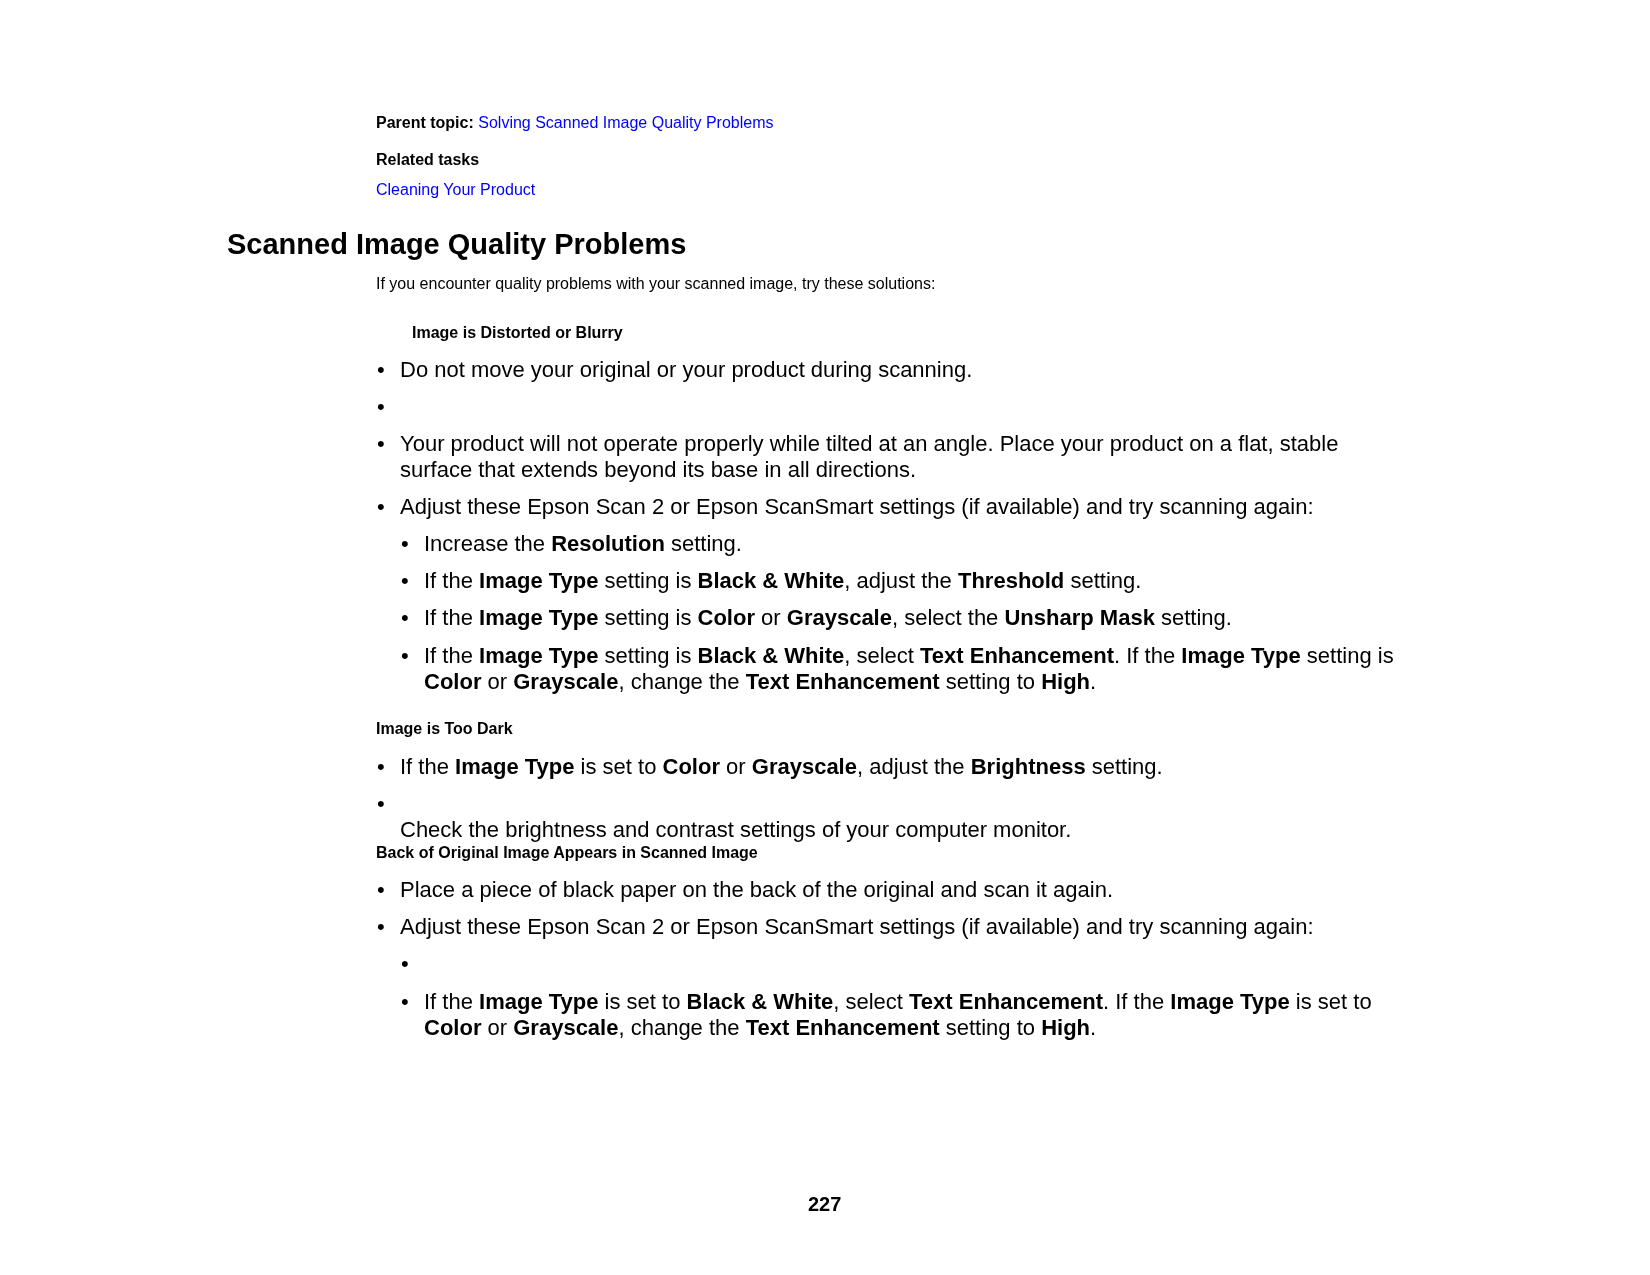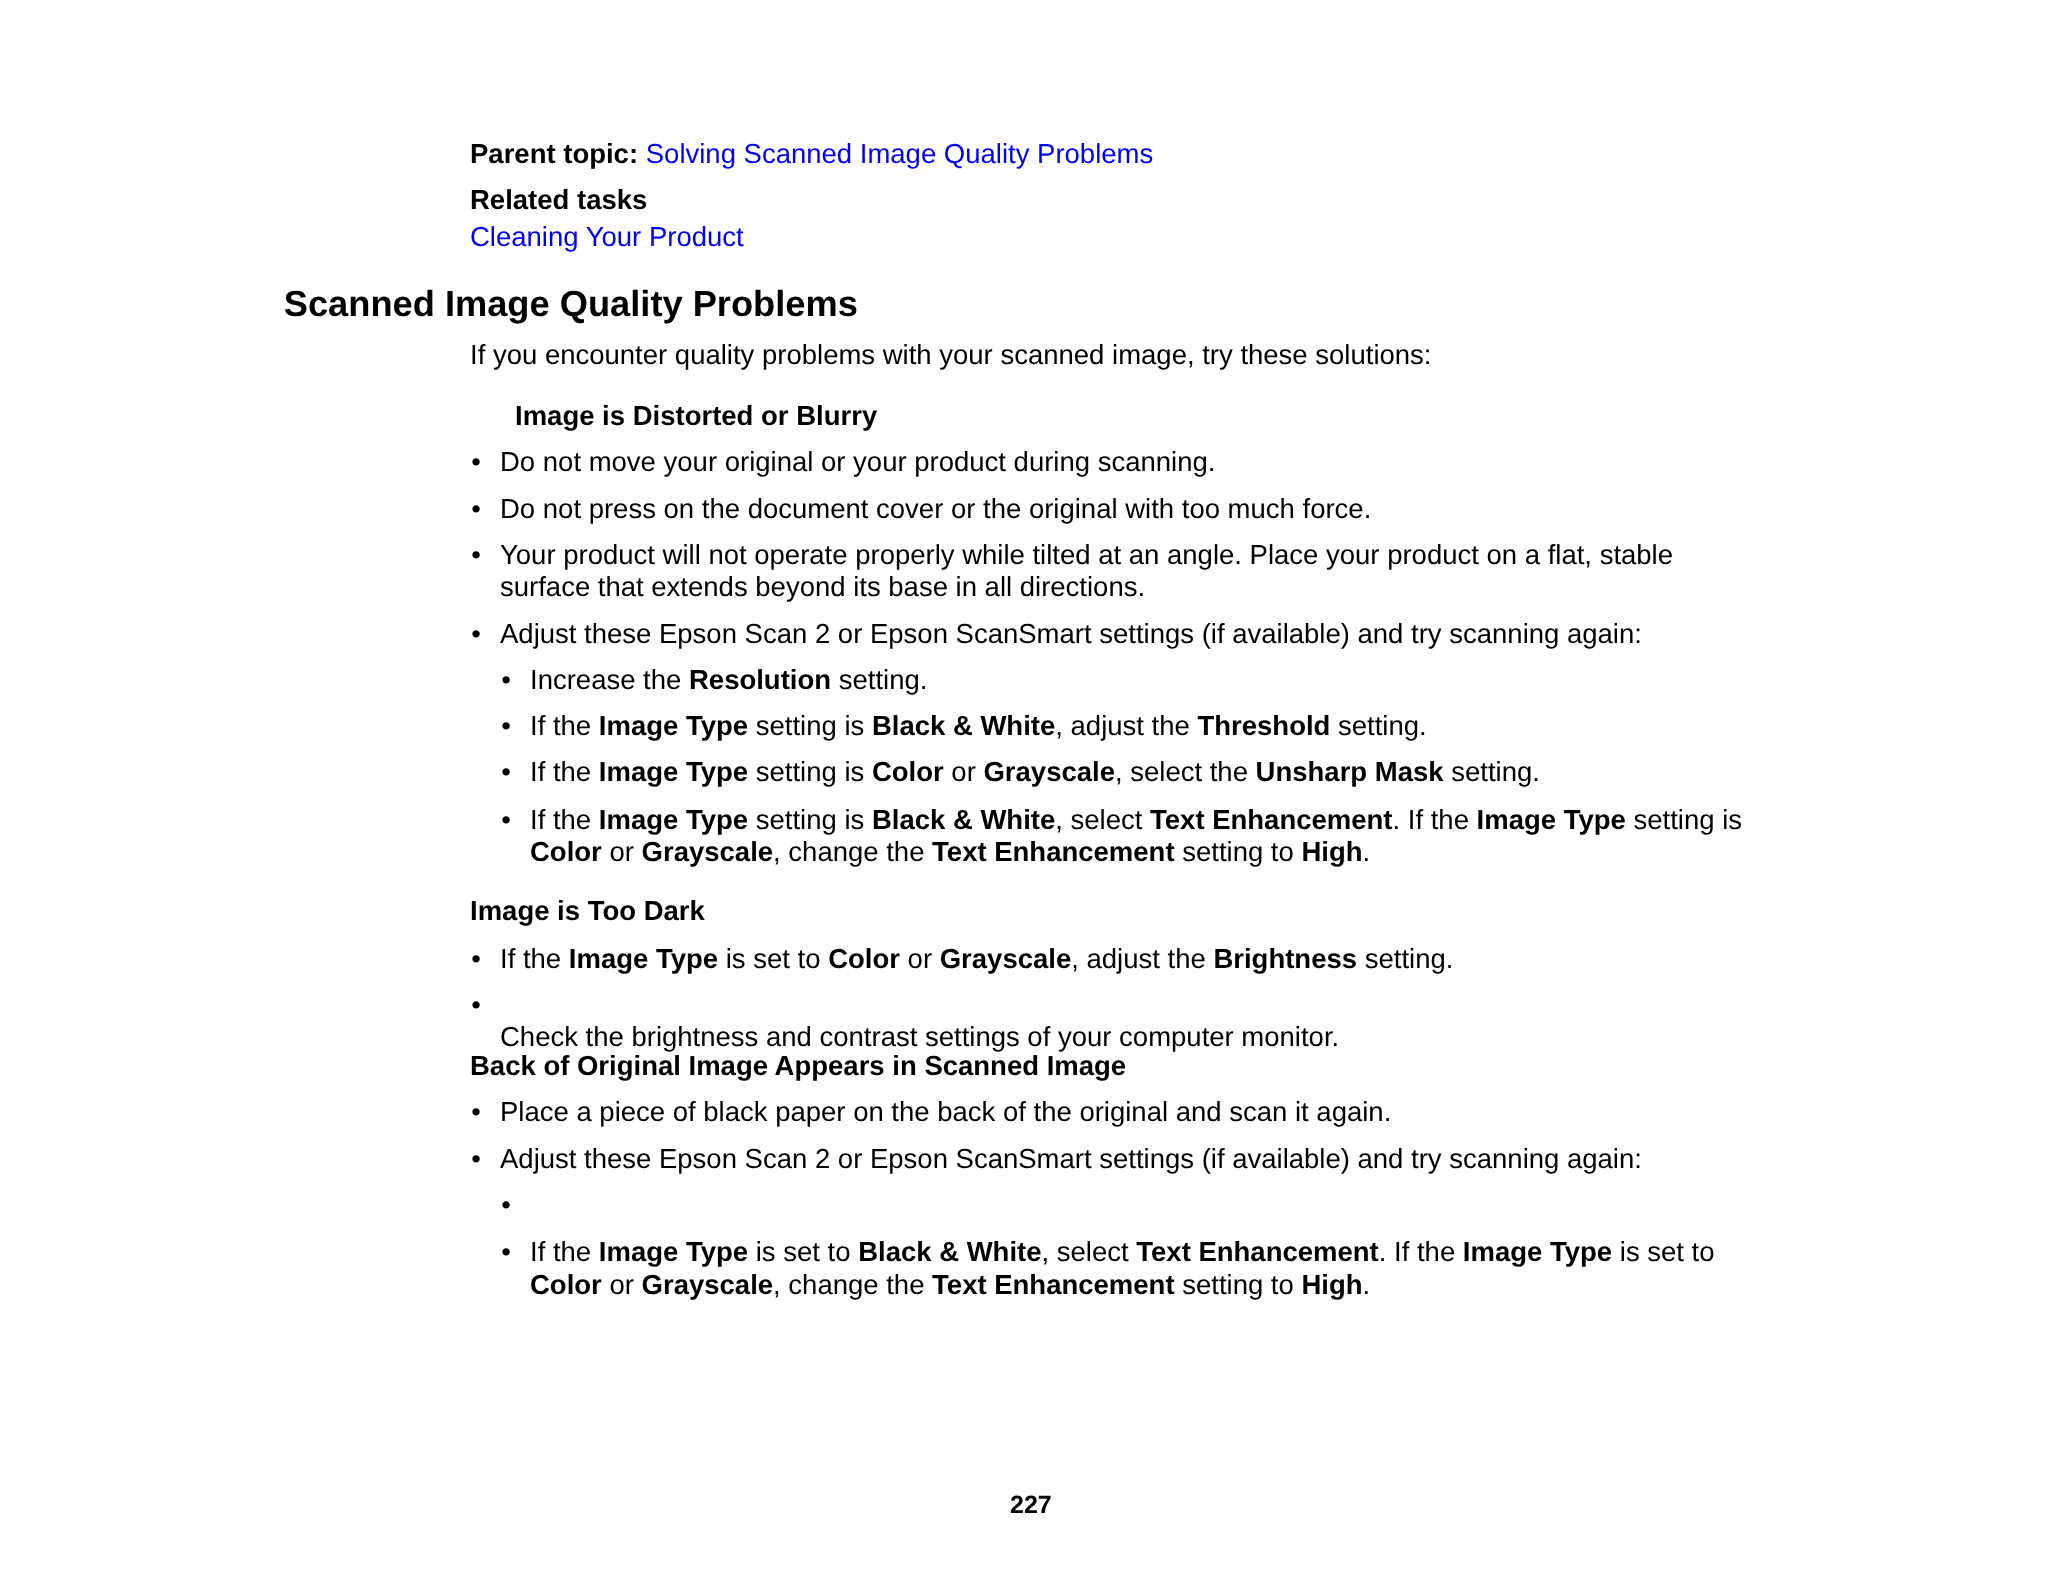--- a/index.html
+++ b/index.html
@@ -1,20 +1,20 @@
 <!DOCTYPE html>
 <html><head>
 <meta charset="utf-8">
 <style>
   html, body { margin: 0; padding: 0; background: #ffffff; }
   body { width: 1650px; height: 1275px; position: relative; overflow: hidden;
          font-family: "Liberation Sans", sans-serif; color: #000; }
   .page { position: absolute; left: 0; top: 0; width: 1650px; height: 1275px; }
   .abs { position: absolute; white-space: nowrap; }
-  .t { font-size: 22px; line-height: 26px; }
+  .t { font-size: 16px; line-height: 26px; }
   .b { font-weight: bold; }
   a.link { color: #0000ff; text-decoration: none; }
   .h1 { font-size: 29px; font-weight: bold; line-height: 34px; }
   .bullet { position: absolute; font-size: 22px; line-height: 26px; }
   .item { position: absolute; font-size: 22px; line-height: 25.5px; }
   .pagenum { font-size: 20px; font-weight: bold; }
 </style>
 </head>
 <body>
 
@@ -31,21 +31,20 @@
 
   <div class="abs t" style="left:376px; top:271px;">If you encounter quality problems with your scanned image, try these solutions:</div>
   <div class="abs h1" style="left:227px; top:227px;">Scanned Image Quality Problems</div>
 
   <div class="abs t b" style="left:376px; top:320px;margin-left:36px;">Image is Distorted or Blurry</div>
 
   <div class="bullet" style="left:377px; top:357px;">•</div>
   <div class="item" style="left:400px; top:357px;">Do not move your original or your product during scanning.</div>
 
   <div class="bullet" style="left:377px; top:394px;">•</div>
-  <div class="item" style="left:400px; top:394px;">Do not press on the document cover or the original with too much force.</div>
 
   <div class="bullet" style="left:377px; top:431px;">•</div>
   <div class="item" style="left:400px; top:431px; width:1000px; white-space:normal;">Your product will not operate properly while tilted at an angle. Place your product on a flat, stable surface that extends beyond its base in all directions.</div>
 
   <div class="bullet" style="left:377px; top:494px;">•</div>
   <div class="item" style="left:400px; top:494px;">Adjust these Epson Scan 2 or Epson ScanSmart settings (if available) and try scanning again:</div>
 
   <div class="bullet" style="left:401px; top:531px;">•</div>
   <div class="item rich" style="left:424px; top:531px;"><span>Increase the </span><span style="font-weight: bold;">Resolution</span><span> setting.</span></div>
 

